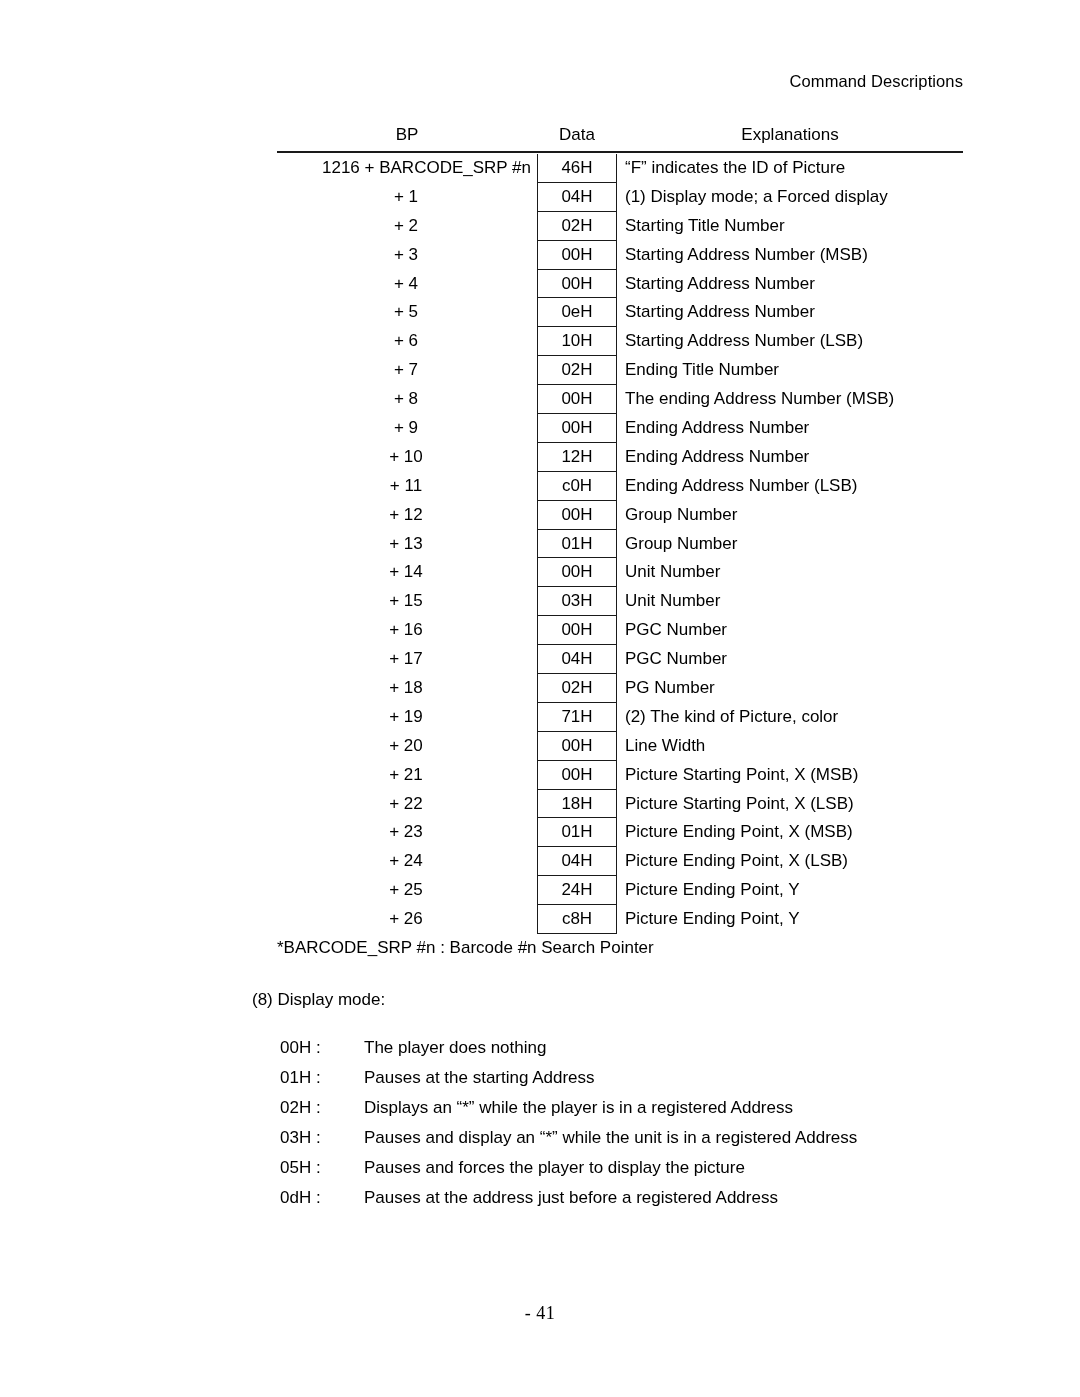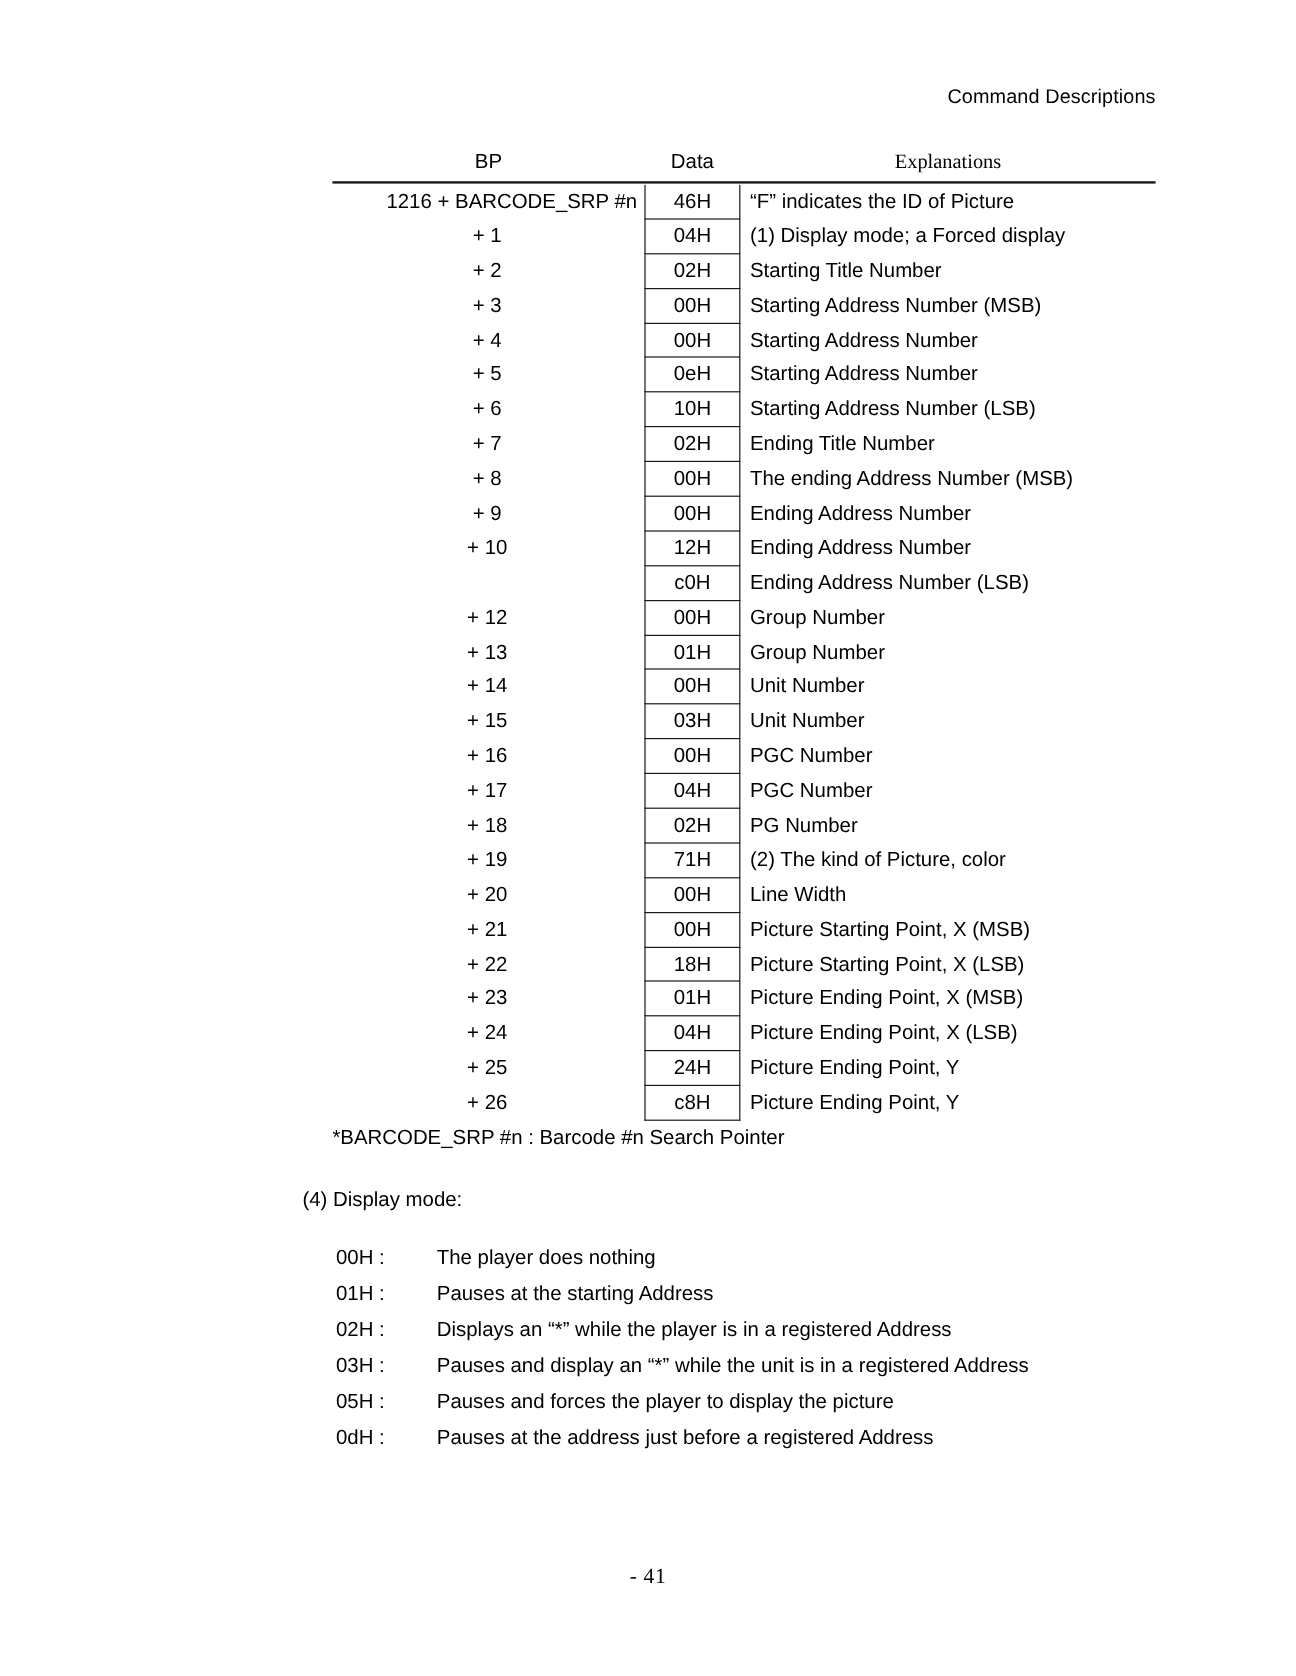--- a/index.html
+++ b/index.html
@@ -48,21 +48,21 @@
   }
   .th {
     position: absolute;
     font-size: 17px;
     text-align: center;
     top: 0;
     white-space: nowrap;
   }
   .th-bp    { left: 0px;   width: 260px; }
   .th-data  { left: 260px; width: 80px;  }
-  .th-expl  { left: 340px; width: 346px; font-family: Liberation Serif, serif; }
+  .th-expl  { left: 340px; width: 346px; }
 
   .head-rule {
     position: absolute;
     left: 0;
     top: 26px;
     width: 686px;
     height: 0;
     border-top: 2.2px solid #1a1a1a;
   }
 
@@ -236,20 +236,21 @@
           <div class="cell cell-bp">+ 9</div>
           <div class="cell cell-data">00H</div>
           <div class="cell cell-expl">Ending Address Number</div>
         </div>
         <div class="row">
           <div class="cell cell-bp">+ 10</div>
           <div class="cell cell-data">12H</div>
           <div class="cell cell-expl">Ending Address Number</div>
         </div>
         <div class="row">
+          <div class="cell cell-bp">+ 11</div>
           <div class="cell cell-data">c0H</div>
           <div class="cell cell-expl">Ending Address Number (LSB)</div>
         </div>
         <div class="row">
           <div class="cell cell-bp">+ 12</div>
           <div class="cell cell-data">00H</div>
           <div class="cell cell-expl">Group Number</div>
         </div>
         <div class="row">
           <div class="cell cell-bp">+ 13</div>
@@ -320,21 +321,21 @@
           <div class="cell cell-bp">+ 26</div>
           <div class="cell cell-data">c8H</div>
           <div class="cell cell-expl">Picture Ending Point, Y</div>
         </div>
       </div>
   </div>
 
   <div class="table-note">*BARCODE_SRP #n : Barcode #n Search Pointer</div>
 
   <div class="notes">
-    <div class="note-title">(4) Display mode:</div>
+    <div class="note-title">(8) Display mode:</div>
     <div class="mode-list" id="mode-list">
         <div class="mode-row">
           <span class="mode-code">00H :</span>
           <span class="mode-text">The player does nothing</span>
         </div>
         <div class="mode-row">
           <span class="mode-code">01H :</span>
           <span class="mode-text">Pauses at the starting Address</span>
         </div>
         <div class="mode-row">

